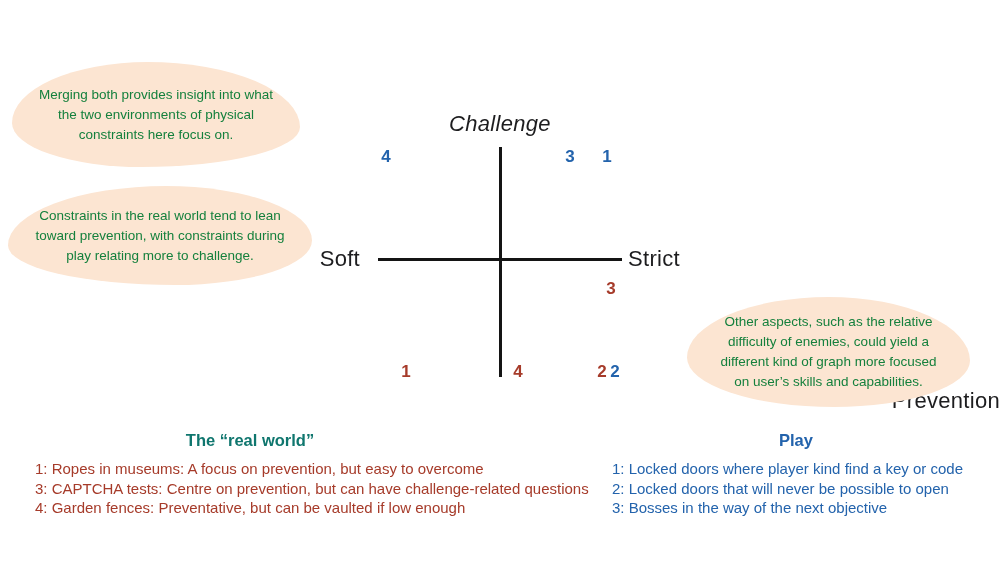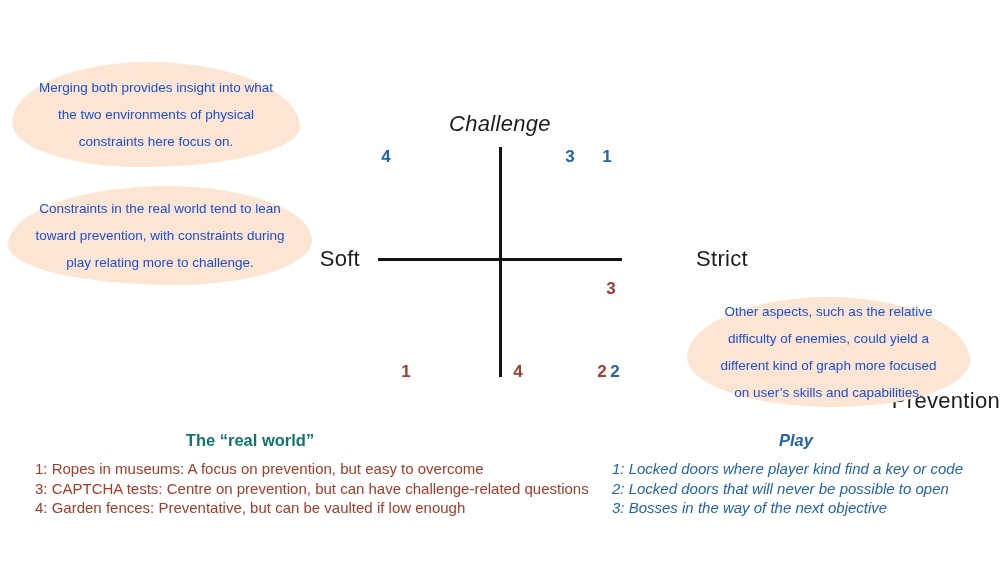--- a/index.html
+++ b/index.html
@@ -15,55 +15,55 @@
   }
 
   
   .axis-v { position: absolute; left: 499px; top: 147px; width: 2.5px; height: 230px; background: #141414; }
   .axis-h { position: absolute; left: 378px; top: 258px; width: 244px; height: 2.5px; background: #141414; }
 
   .axis-label { position: absolute; font-size: 22px; font-weight: 500; letter-spacing: 0.3px; color: #1d1d1f; }
   .axis-label.top    { left: 0; top: 111px; width: 1000px; text-align: center; font-style: italic; }
   .axis-label.bottom { left: 0; top: 388px; width: 1000px; text-align: right; }
   .axis-label.left   { left: 260px; top: 246px; width: 100px; text-align: right; }
-  .axis-label.right  { left: 628px; top: 246px; width: 120px; text-align: right; }
+  .axis-label.right  { left: 628px; top: 246px; width: 120px; text-align: left; }
 
   
   .point {
     position: absolute;
     transform: translate(-50%, -50%);
     font-size: 17px;
     font-weight: 600;
     line-height: 1;
   }
 
   
   .bubble {
     position: absolute;
     background: var(--bubble-fill, #fce5d2);
     display: flex;
     align-items: center;
     justify-content: center;
     text-align: center;
     font-size: 13.5px;
-    line-height: 27px;
+    line-height: 20px;
     font-weight: 500;
-    color: #1d4ed8;
+    color: #15803d;
     padding: 10px 26px;
   }
   .bubble-1 { left: 12px;  top: 62px;  width: 288px; height: 105px; border-radius: 47% 53% 55% 45% / 58% 62% 38% 42%; }
   .bubble-2 { left: 8px;   top: 186px; width: 304px; height: 99px;  border-radius: 52% 48% 45% 55% / 60% 55% 45% 40%; }
   .bubble-3 { left: 687px; top: 297px; width: 283px; height: 110px; border-radius: 50% 50% 48% 52% / 55% 58% 42% 45%; }
 
   
   .legend { position: absolute; }
   .legend-title { font-size: 16.5px; font-weight: 700; }
   .legend-real { left: 35px; top: 431px; width: 548px; }
   .legend-real .legend-title { width: 430px; text-align: center; }
-  .legend-play { left: 612px; top: 431px; width: 368px; font-style: italic; }
+  .legend-play { left: 612px; top: 431px; width: 368px; }
   .legend-play .legend-title { width: 368px; text-align: center; }
   .legend-items { margin-top: 9px; font-size: 15px; line-height: 19.5px; font-weight: 500; }
   .legend-item { white-space: nowrap; }
 </style>
 </head>
 <body>
 
 <div class="canvas">
 
   <div class="axis-v"></div>

